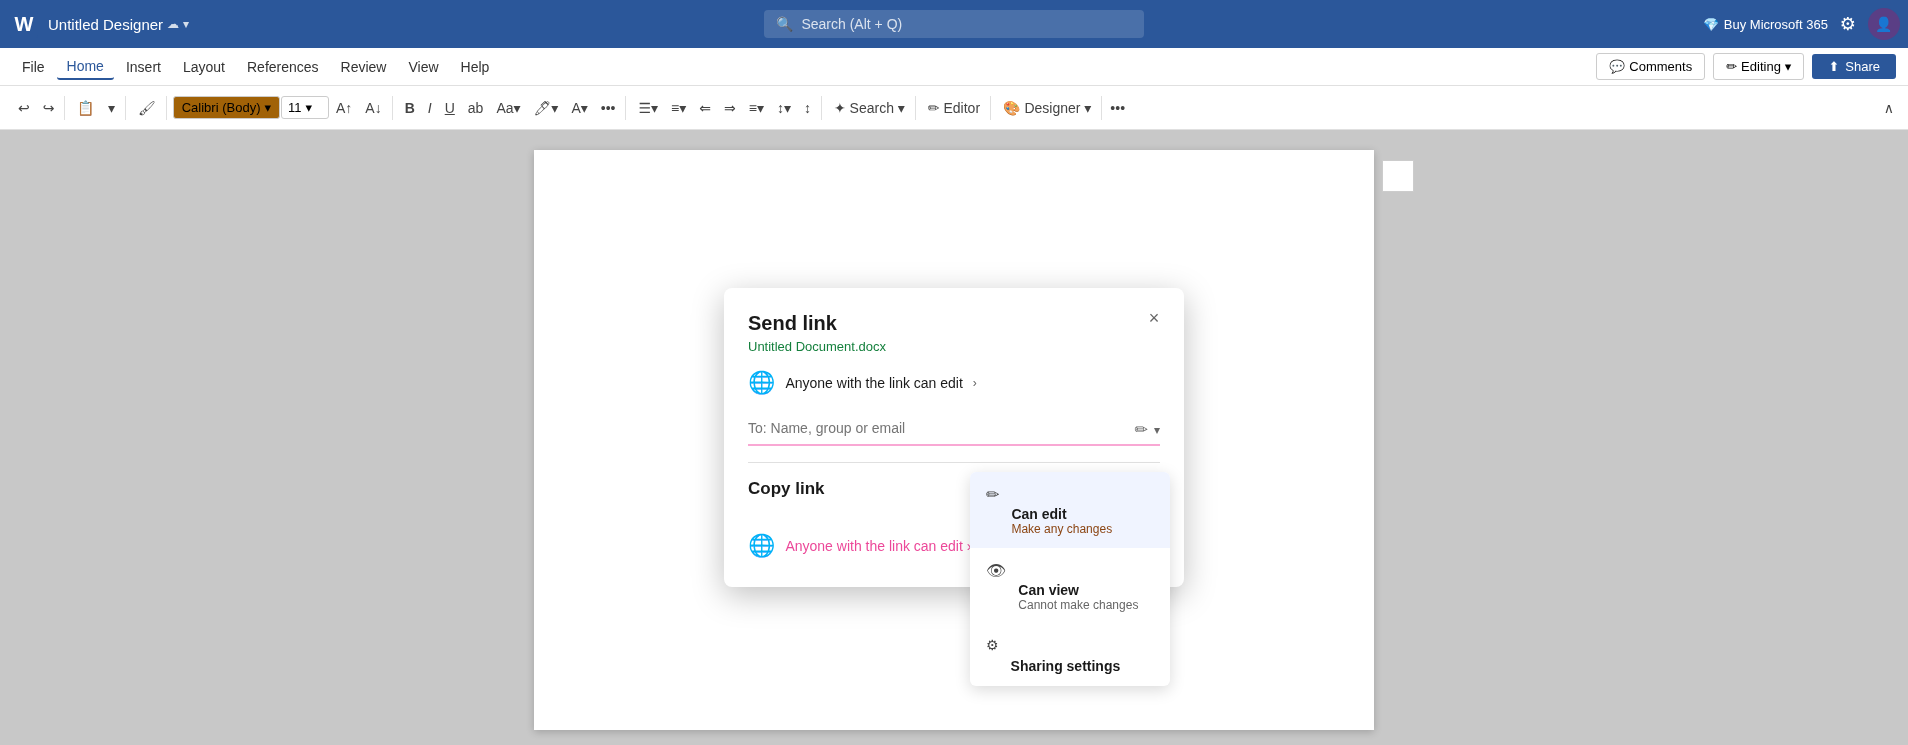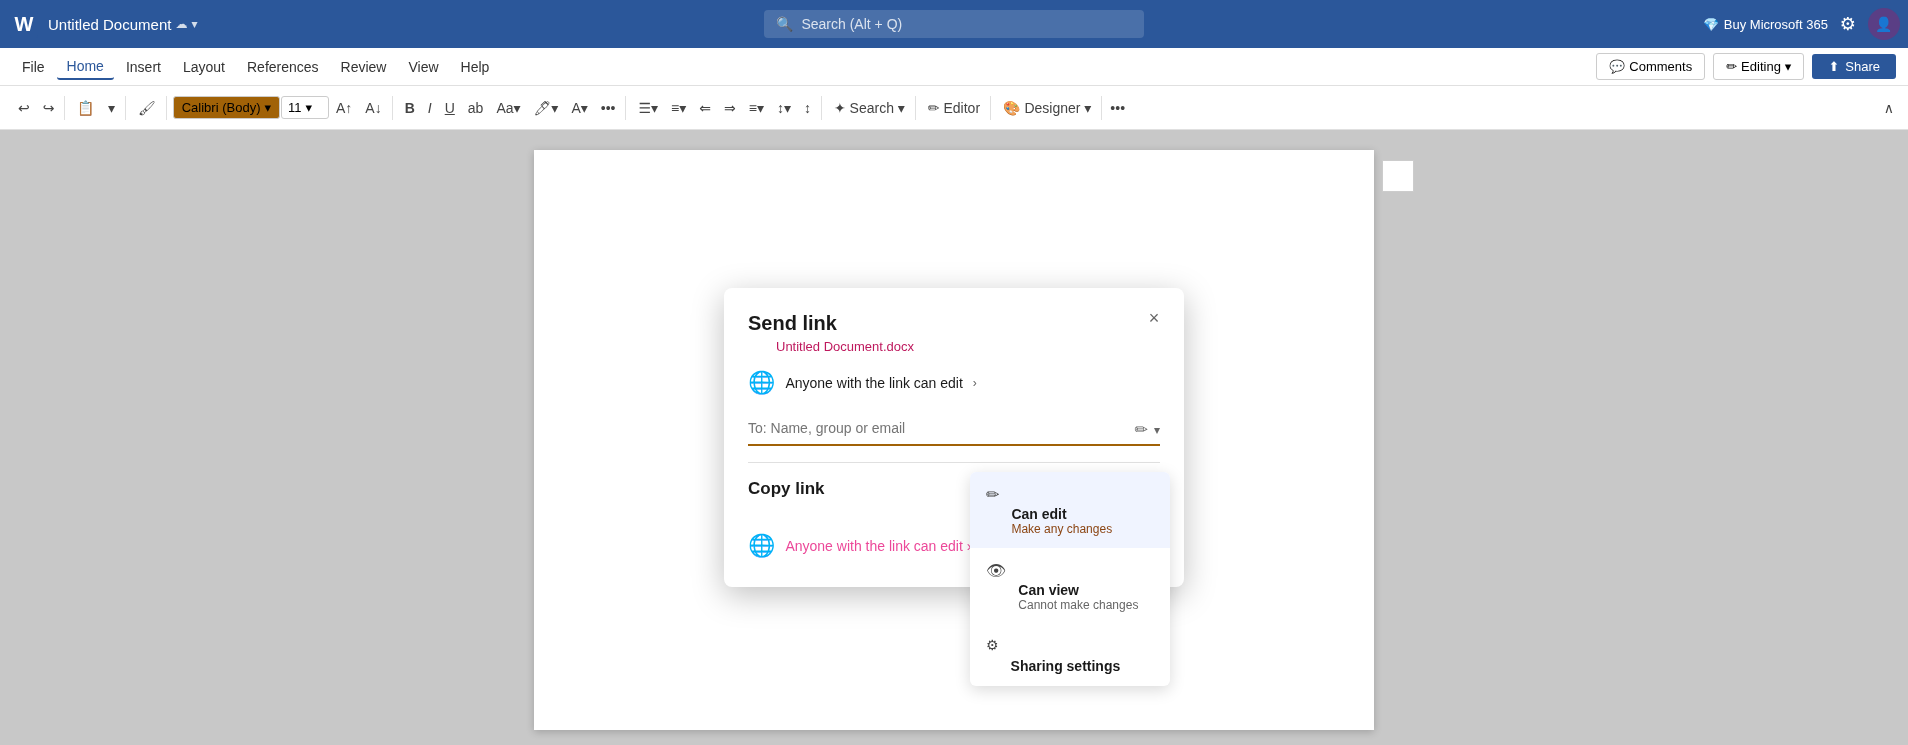--- a/index.html
+++ b/index.html
@@ -73,32 +73,32 @@
       display: flex; justify-content: center; align-items: center;
       z-index: 100;
     }
 
     
     .send-link-dialog {
       background: white; border-radius: 8px; box-shadow: 0 8px 32px rgba(0,0,0,0.25);
       width: 460px; padding: 24px; position: relative;
     }
     .dialog-title { font-size: 20px; font-weight: 600; color: #1a1a1a; margin-bottom: 4px; }
-    .dialog-filename { font-size: 13px; color: #be185d; margin-bottom: 16px; margin-left: 28px; }
+    .dialog-filename { font-size: 13px; color: #15803d; margin-bottom: 16px; }
     .link-setting {
       display: flex; align-items: center; gap: 10px;
       margin-bottom: 16px; cursor: pointer;
     }
     .globe-icon-green { color: #107c41; font-size: 22px; }
     .link-setting-text { font-size: 14px; color: #1a1a1a; }
     .link-setting-arrow { color: #666; font-size: 12px; }
 
     .to-field-container { position: relative; margin-bottom: 12px; }
     .to-field {
-      width: 100%; border: none; border-bottom: 2px solid #a16207;
+      width: 100%; border: none; border-bottom: 2px solid #f9a8d4;
       padding: 8px 60px 8px 0; font-size: 14px; color: #333; outline: none;
       background: transparent;
     }
     .to-field-icons {
       position: absolute; right: 0; top: 50%; transform: translateY(-50%);
       display: flex; align-items: center; gap: 6px;
     }
     .pencil-icon { color: #666; font-size: 16px; cursor: pointer; }
     .chevron-down { color: #666; font-size: 12px; cursor: pointer; }
 
@@ -150,21 +150,21 @@
   </style>
 </head>
 <body>
 
 <div class="title-bar">
   <div class="title-bar-left">
     <div class="word-icon">
       <div class="word-logo">W</div>
     </div>
     <div class="doc-title">
-      <span>Untitled Document</span>
+      <span>Untitled Designer</span>
       <span class="doc-title-icon">☁</span>
       <span class="doc-title-icon">▾</span>
     </div>
   </div>
   <div class="search-bar">
     <span>🔍</span>
     <span>Search (Alt + Q)</span>
   </div>
   <div class="title-bar-right">
     <div class="buy-365">

